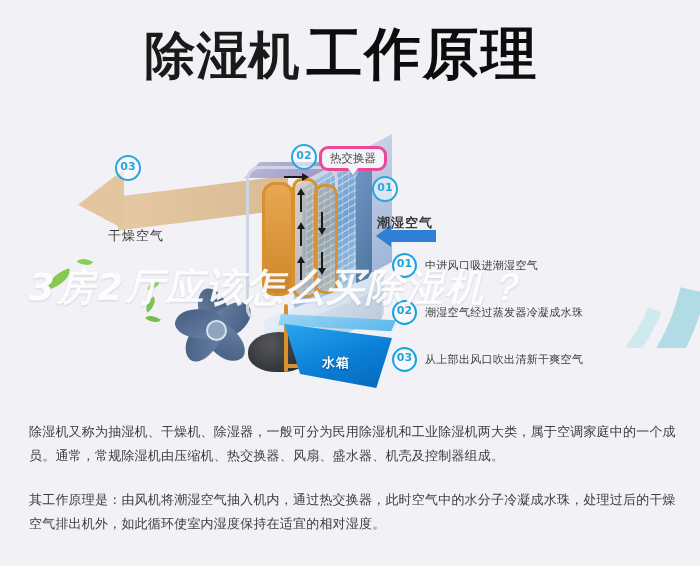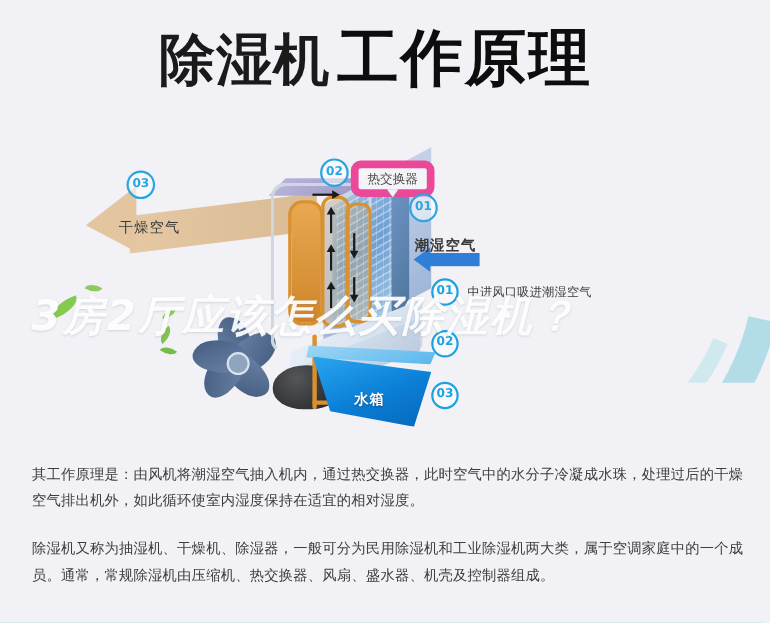--- a/index.html
+++ b/index.html
@@ -295,21 +295,21 @@
   .ill-label {
     position: absolute;
     font-size: 13px;
     color: #3a3a3a;
     font-weight: 500;
     letter-spacing: 1px;
   }
   .bubble {
     position: absolute;
     padding: 2px 8px;
-    border: 7px solid #ec4899;
+    border: 3px solid #ec4899;
     border-radius: 9px;
     background: #f4f4f8;
     font-size: 11.5px;
     color: #4a4a4a;
     white-space: nowrap;
   }
   .bubble:after {
     content: "";
     position: absolute;
     left: 50%; bottom: -7px; margin-left: -5px;
@@ -393,21 +393,21 @@
     <div class="shaft"></div>
     <div class="head"></div>
   </div>
   <div class="leaf l1"></div>
   <div class="leaf l2"></div>
   <div class="leaf l3"></div>
   <div class="leaf l4"></div>
   <div class="leaf l5"></div>
 
   <div class="badge" style="left:115px; top:45px;">03</div>
-  <div class="ill-label" style="left:108px; top:88px;">干燥空气</div>
+  <div class="ill-label" style="left:108px; top:117px;">干燥空气</div>
 
   <div class="fan">
     <div class="blade b1"></div>
     <div class="blade b2"></div>
     <div class="blade b3"></div>
     <div class="blade b4"></div>
     <div class="blade b5"></div>
     <div class="hub"></div>
   </div>
 
@@ -455,24 +455,26 @@
   <div class="ill-label" style="left:377px; top:104px;font-weight:bold;">潮湿空气</div>
 </div>
 
 <div class="legend">
   <div class="legend-row">
     <span class="lb">01</span>
     <span class="lt">中进风口吸进潮湿空气</span>
   </div>
   <div class="legend-row">
     <span class="lb">02</span>
+    <span class="lt">潮湿空气经过蒸发器冷凝成水珠</span>
   </div>
   <div class="legend-row">
     <span class="lb">03</span>
+    <span class="lt">从上部出风口吹出清新干爽空气</span>
   </div>
 </div>
 
 <div class="watermark">3房2厅应该怎么买除湿机？</div>
 
 <div class="copy">
+  <p>除湿机又称为抽湿机、干燥机、除湿器，一般可分为民用除湿机和工业除湿机两大类，属于空调家庭中的一个成员。通常，常规除湿机由压缩机、热交换器、风扇、盛水器、机壳及控制器组成。</p>
   <p>其工作原理是：由风机将潮湿空气抽入机内，通过热交换器，此时空气中的水分子冷凝成水珠，处理过后的干燥空气排出机外，如此循环使室内湿度保持在适宜的相对湿度。</p>
-  <p>除湿机又称为抽湿机、干燥机、除湿器，一般可分为民用除湿机和工业除湿机两大类，属于空调家庭中的一个成员。通常，常规除湿机由压缩机、热交换器、风扇、盛水器、机壳及控制器组成。</p>
 </div>
 
 </body></html>

